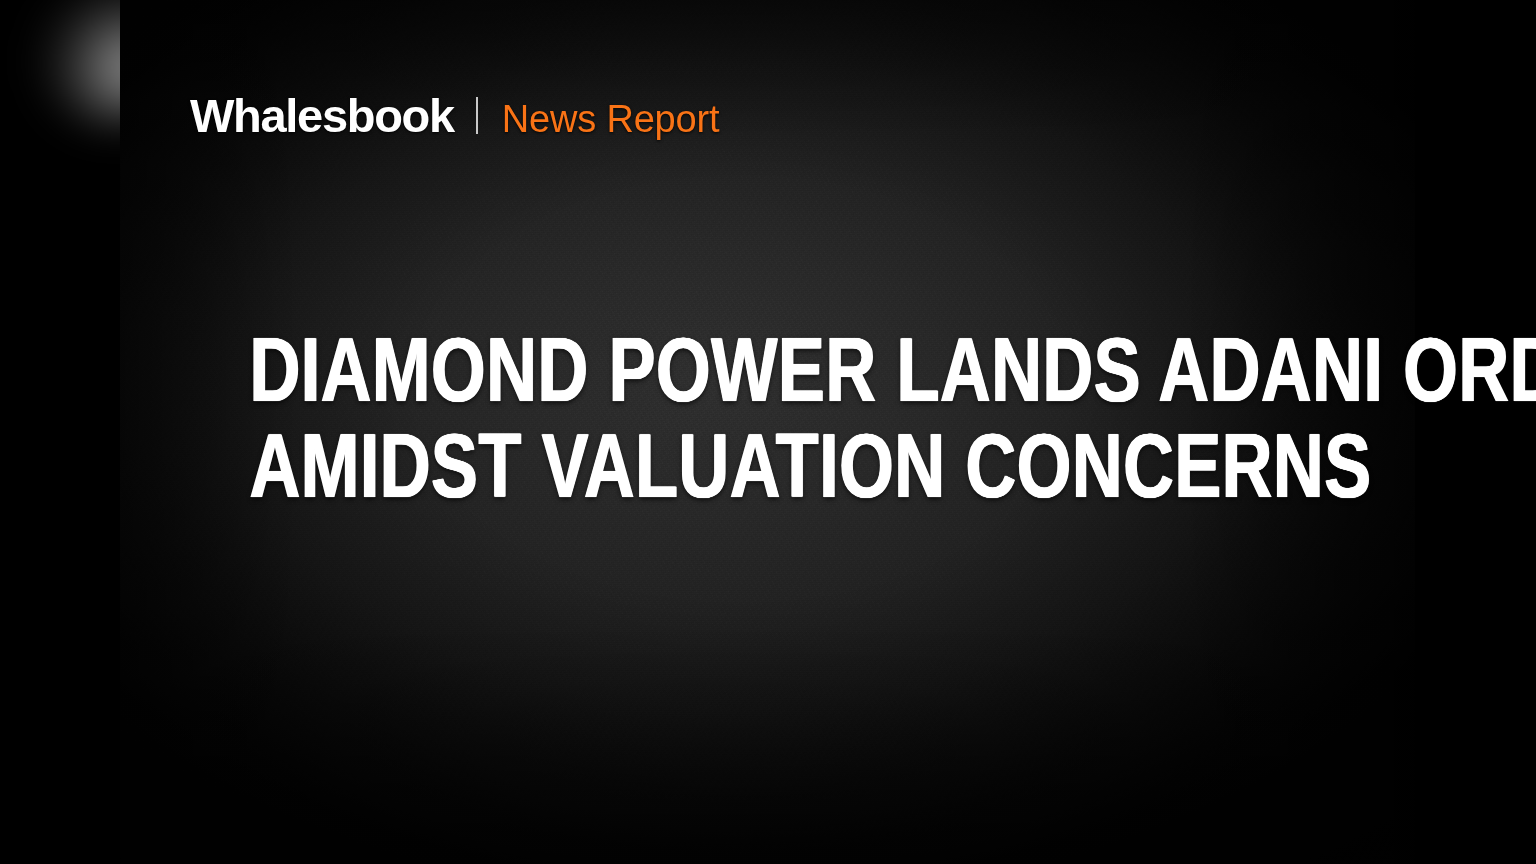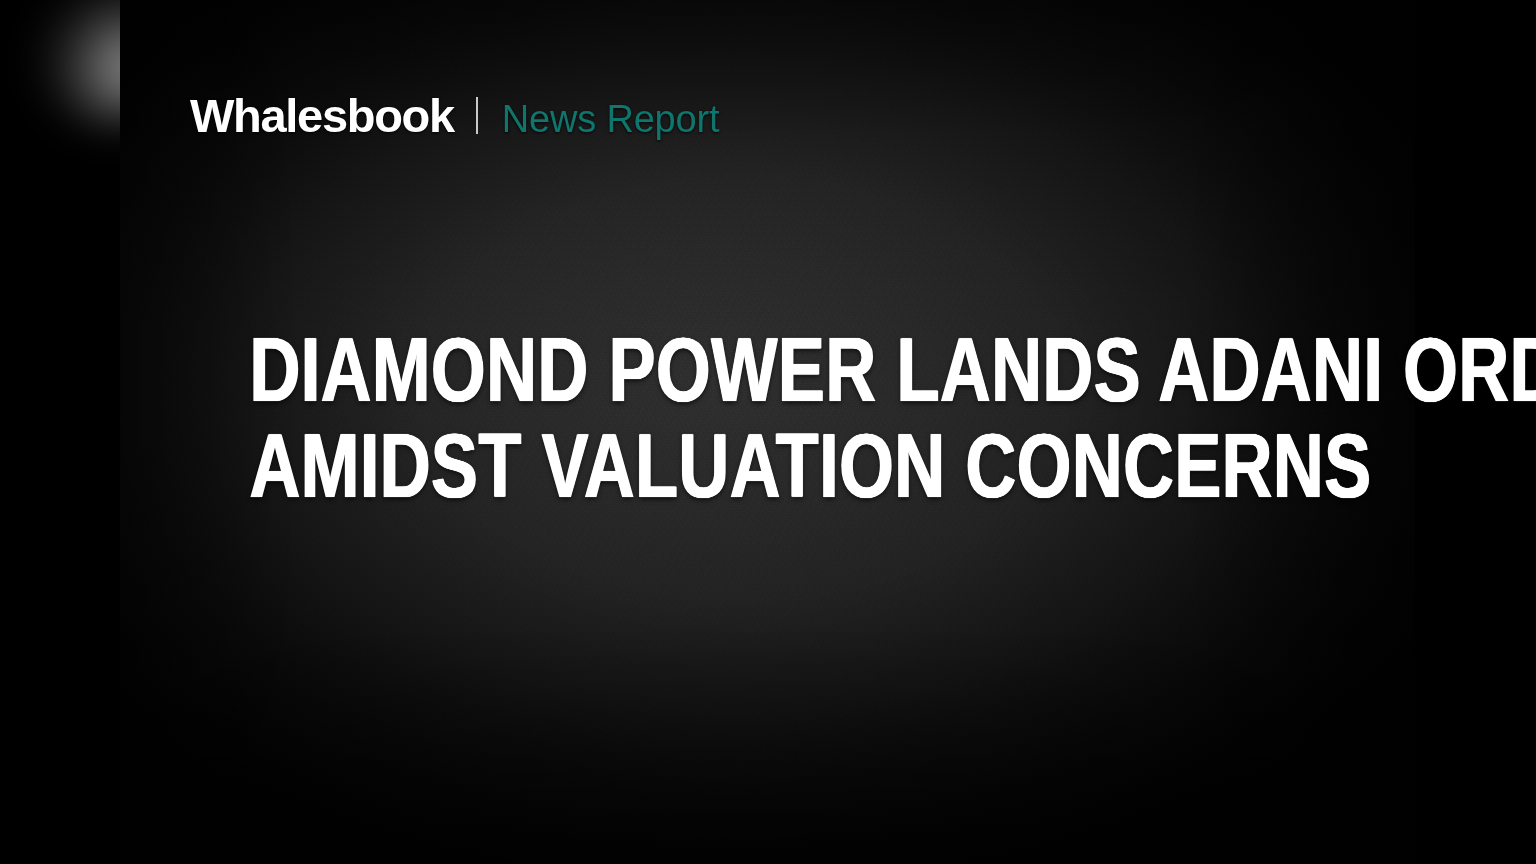--- a/index.html
+++ b/index.html
@@ -150,21 +150,21 @@
     background: #c9c9c9;
     position: relative;
     top: 2px;
     flex: 0 0 auto;
   }
   #brand-sub {
     font-family: "Liberation Sans", sans-serif;
     font-weight: 400;
     font-size: 38px;
     letter-spacing: -0.2px;
-    color: #0f766e;
+    color: #f97316;
     text-shadow: 0 1px 3px rgba(0,0,0,0.85);
   }
 
   
   #headline {
     position: absolute;
     left: 120px;
     top: 322px;
     width: 1295px;
     text-align: center;

